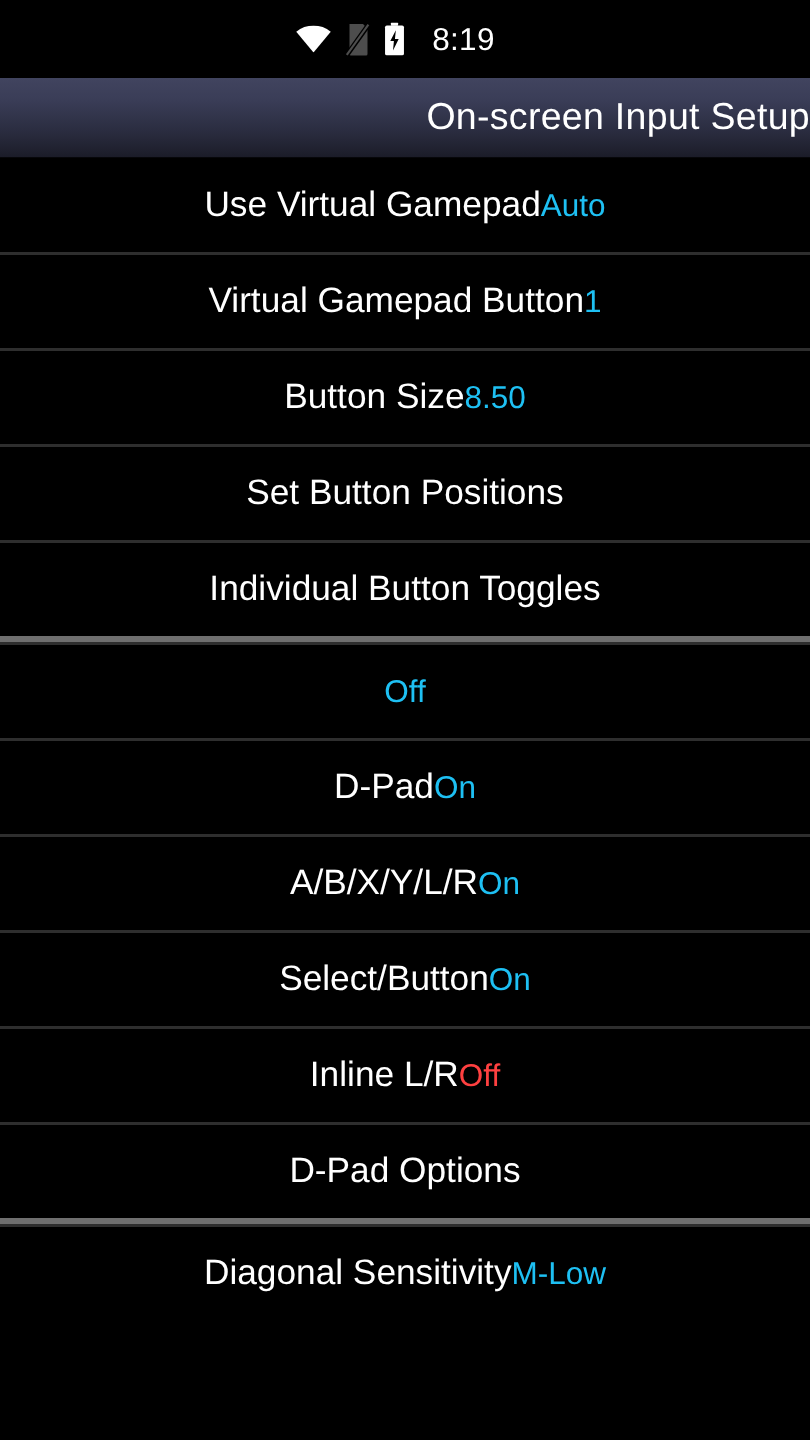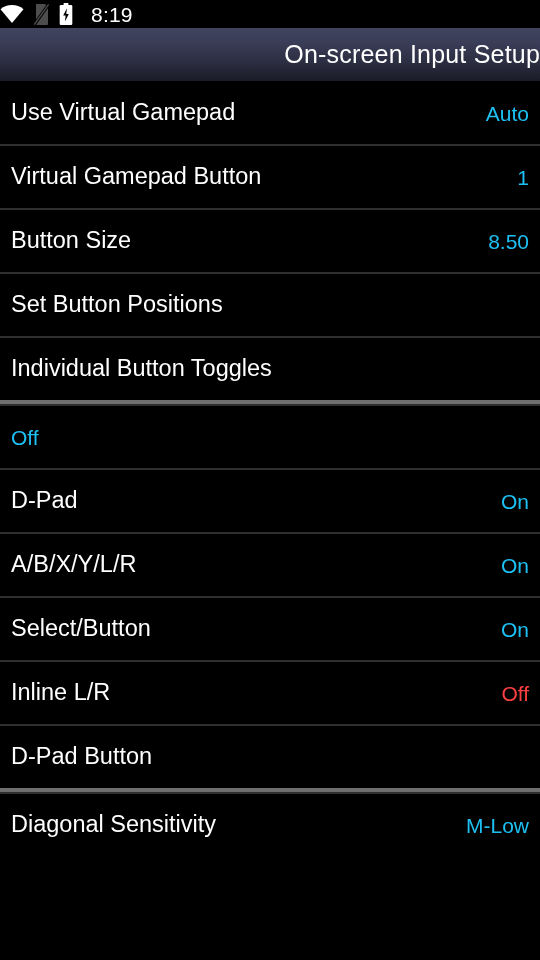--- a/index.html
+++ b/index.html
@@ -5,23 +5,23 @@
   * { margin:0; padding:0; box-sizing:border-box; }
   html, body {
     width:540px; height:960px;
     background:#000;
     font-family:"Liberation Sans", sans-serif;
     overflow:hidden;
   }
 
   
   .status-bar{
-    height:28px; width:100%;
+    height:52px; width:100%;
     background:#000;
-    display:flex; align-items:center; justify-content:flex-start;
+    display:flex; align-items:center; justify-content:center;
     padding-right:13px;
   }
   .status-icons{ display:flex; align-items:center; gap:9px; }
 
   .wifi-icon{ width:24px; height:18px; display:block; }
   .sim-icon{ width:17px; height:23px; display:block; }
   .battery-icon{ width:14px; height:22px; display:block; }
 
   .clock{
     color:#ffffff;
@@ -44,21 +44,21 @@
     line-height:1;
     letter-spacing:.2px;
   }
 
   
   .pref-list{ width:100%; background:#000; }
 
   .pref-row{
     position:relative;
     height:62px;
-    display:flex; align-items:center; justify-content:space-between;
+    display:flex; align-items:center; justify-content:center;
     padding:0 11px 0 11px;
     background:#000;
   }
   .pref-row .label{
     color:#ffffff;
     font-size:23.5px;
     line-height:1;
     white-space:nowrap;
   }
   .pref-row .value{
@@ -146,21 +146,21 @@
       <span class="label">Select/Button</span>
       <span class="value">On</span>
     </div>
     <div class="divider"></div>
     <div class="pref-row">
       <span class="label">Inline L/R</span>
       <span class="value warn">Off</span>
     </div>
     <div class="divider"></div>
     <div class="pref-row">
-      <span class="label">D-Pad Button</span>
+      <span class="label">D-Pad Options</span>
     </div>
     <div class="divider section"></div>
     <div class="divider"></div>
     <div class="pref-row">
       <span class="label">Diagonal Sensitivity</span>
       <span class="value">M-Low</span>
     </div>
   </div>
 
 </body></html>

